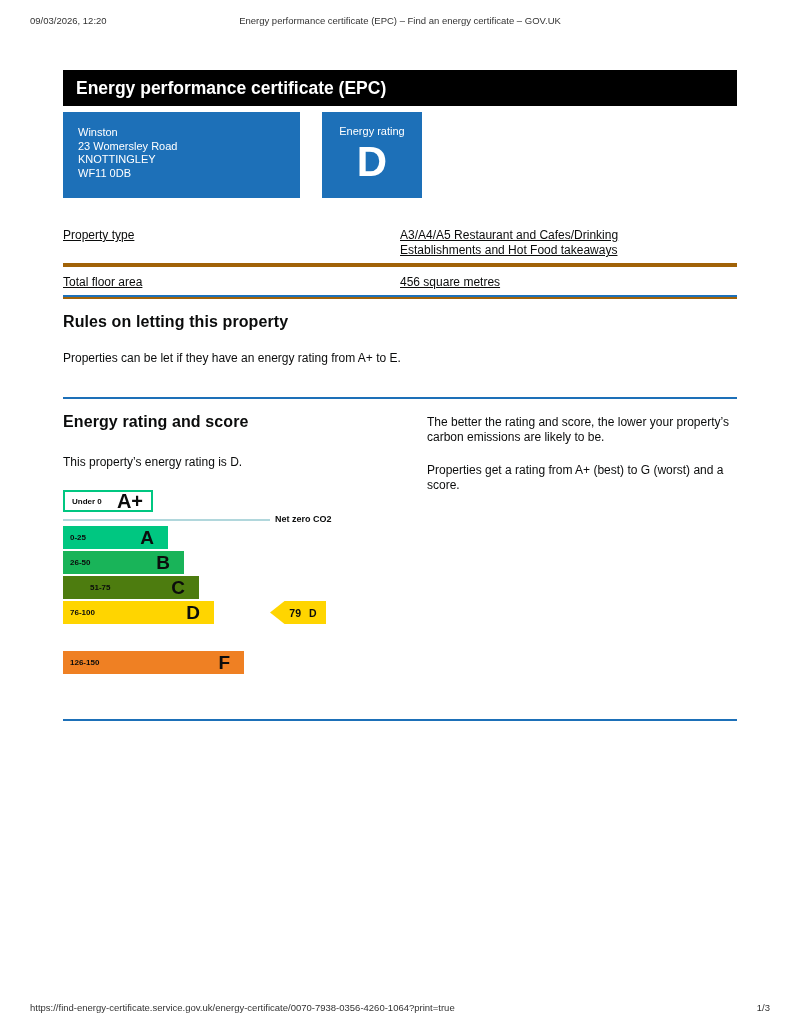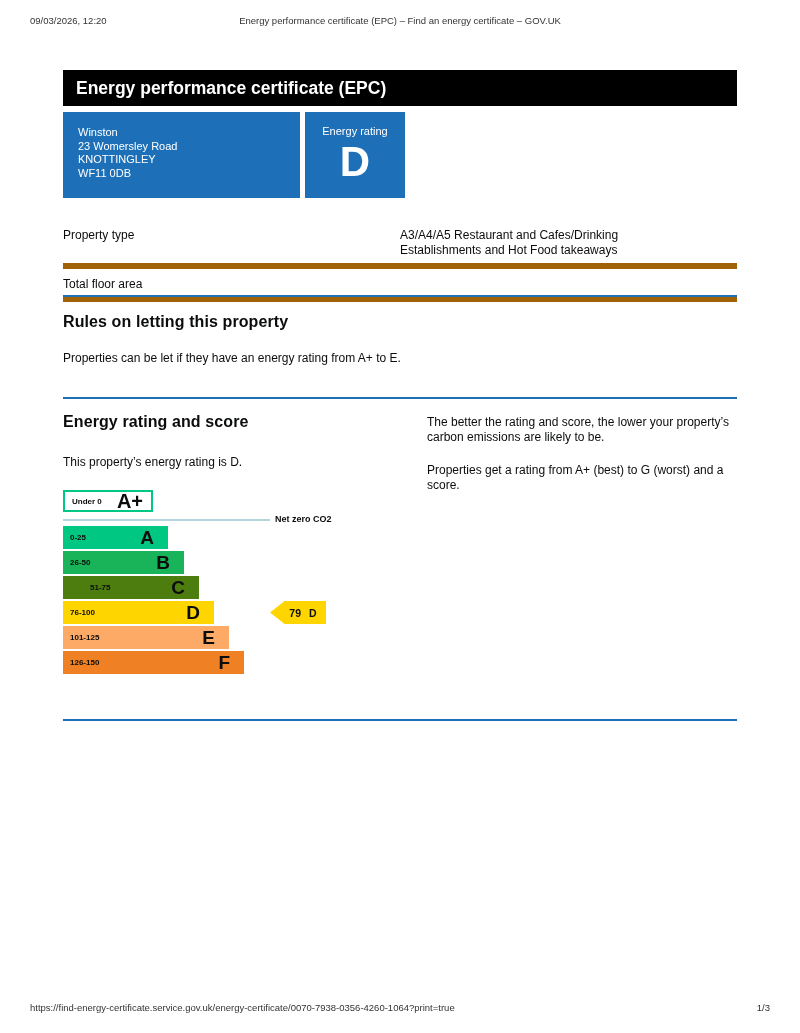--- a/index.html
+++ b/index.html
@@ -19,33 +19,33 @@
 
   
   .banner {
     left:63px; top:70px; width:674px; height:36px;
     background:#000000; color:#ffffff;
     display:flex; align-items:center; padding-left:13px;
     font-size:17.5px; font-weight:bold;
   }
 
   
-  .summary { left:63px; top:112px; width:674px; height:86px; display:flex; gap:5px; }
+  .summary { left:63px; top:112px; width:674px; height:86px; display:flex; gap:22px; }
   .bluebox { background:#1d70b8; color:#ffffff; }
   .address-box { width:237px; padding:14px 0 0 15px; font-size:11px; line-height:13.5px; }
   .rating-box { width:100px; text-align:center; padding-top:13px; font-size:11px; }
   .rating-box .big-letter { font-size:42px; font-weight:bold; line-height:46px; margin-top:2px; }
   .right-stack { flex:1; display:flex; flex-direction:column; gap:4px; }
   .kv-box { flex:1; display:flex; align-items:center; padding-left:12px; font-size:11px; }
   .kv-box .kv-label { width:120px; }
   .kv-box .kv-value { font-weight:bold; }
 
   
   .details { left:63px; top:220px; width:674px; font-size:12px; }
-  .detail-row { display:flex; padding:8px 0 5px 0; border-bottom:6px solid #a16207; }
+  .detail-row { display:flex; padding:8px 0 5px 0; border-bottom:4px solid #a16207;text-decoration:underline; }
   .detail-label { width:337px; }
   .detail-value { width:270px; line-height:15px; }
 
   .blue-divider { left:63px; width:674px; height:2px; background:#1d70b8; }
 
   h2.section-heading { font-size:16px; font-weight:bold; letter-spacing:0.1px; }
   .body-text { font-size:12px; line-height:15px; }
 
   .info-col { left:427px; top:415px; width:305px; }
   .info-col p { margin-bottom:18px; }
@@ -92,20 +92,21 @@
   </div>
 </div>
 
 <div class="abs details">
   <div class="detail-row">
     <div class="detail-label">Property type</div>
     <div class="detail-value">A3/A4/A5 Restaurant and Cafes/Drinking Establishments and Hot Food takeaways</div>
   </div>
   <div class="detail-row">
     <div class="detail-label">Total floor area</div>
+    <div class="detail-value">456 square metres</div>
   </div>
 </div>
 
 <div class="abs blue-divider" style="top:295px;"></div>
 
 <h2 class="abs section-heading" style="left:63px; top:313px;">Rules on letting this property</h2>
 <p class="abs body-text" style="left:63px; top:351px; width:600px;">Properties can be let if they have an energy rating from A+ to E.</p>
 
 <div class="abs blue-divider" style="top:397px;"></div>
 
@@ -136,24 +137,20 @@
       <span class="band-letter">B</span>
     </div>
     <div class="band" style="top: 86px; height: 23px; width: 136px; background: #4d7c0f; padding-left: 20px;">
       <span class="band-range">51-75</span>
       <span class="band-letter">C</span>
     </div>
     <div class="band" style="top: 111px; height: 23px; width: 151px; background: rgb(255, 213, 0);">
       <span class="band-range">76-100</span>
       <span class="band-letter">D</span>
     </div>
-    <div class="band" style="top: 136px; height: 23px; width: 166px; background: rgb(252, 170, 101);">
-      <span class="band-range">101-125</span>
-      <span class="band-letter">E</span>
-    </div>
     <div class="band" style="top: 161px; height: 23px; width: 181px; background: rgb(239, 128, 35);">
       <span class="band-range">126-150</span>
       <span class="band-letter">F</span>
     </div>
   </div>
 
 <div class="abs blue-divider" style="top:719px;"></div>
 
 <div class="abs print-meta" style="left:30px; top:1002px;">https://find-energy-certificate.service.gov.uk/energy-certificate/0070-7938-0356-4260-1064?print=true</div>
 <div class="abs print-meta" style="right:30px; top:1002px;">1/3</div>

